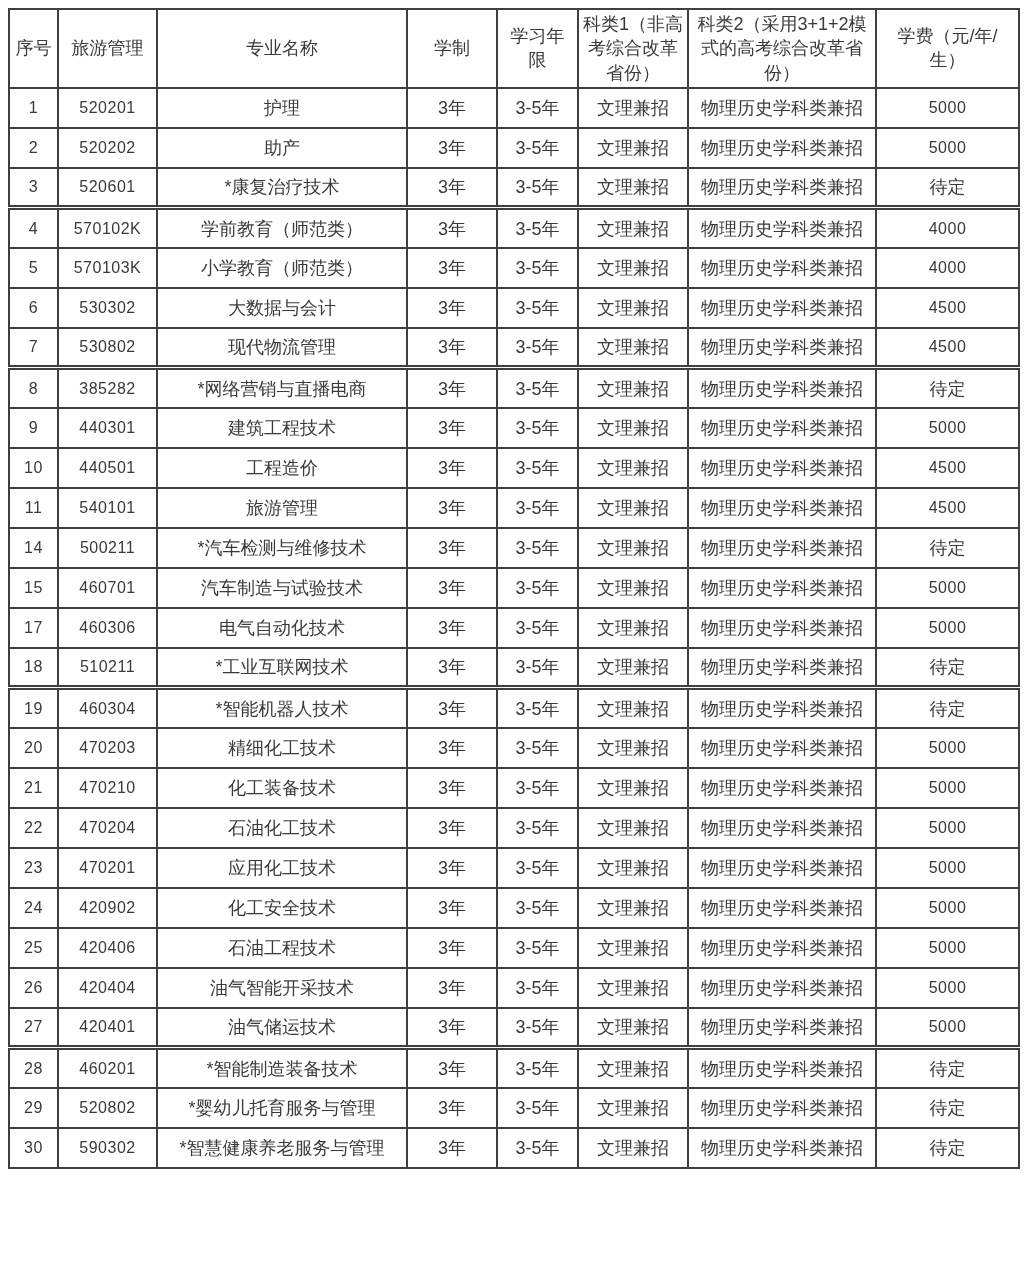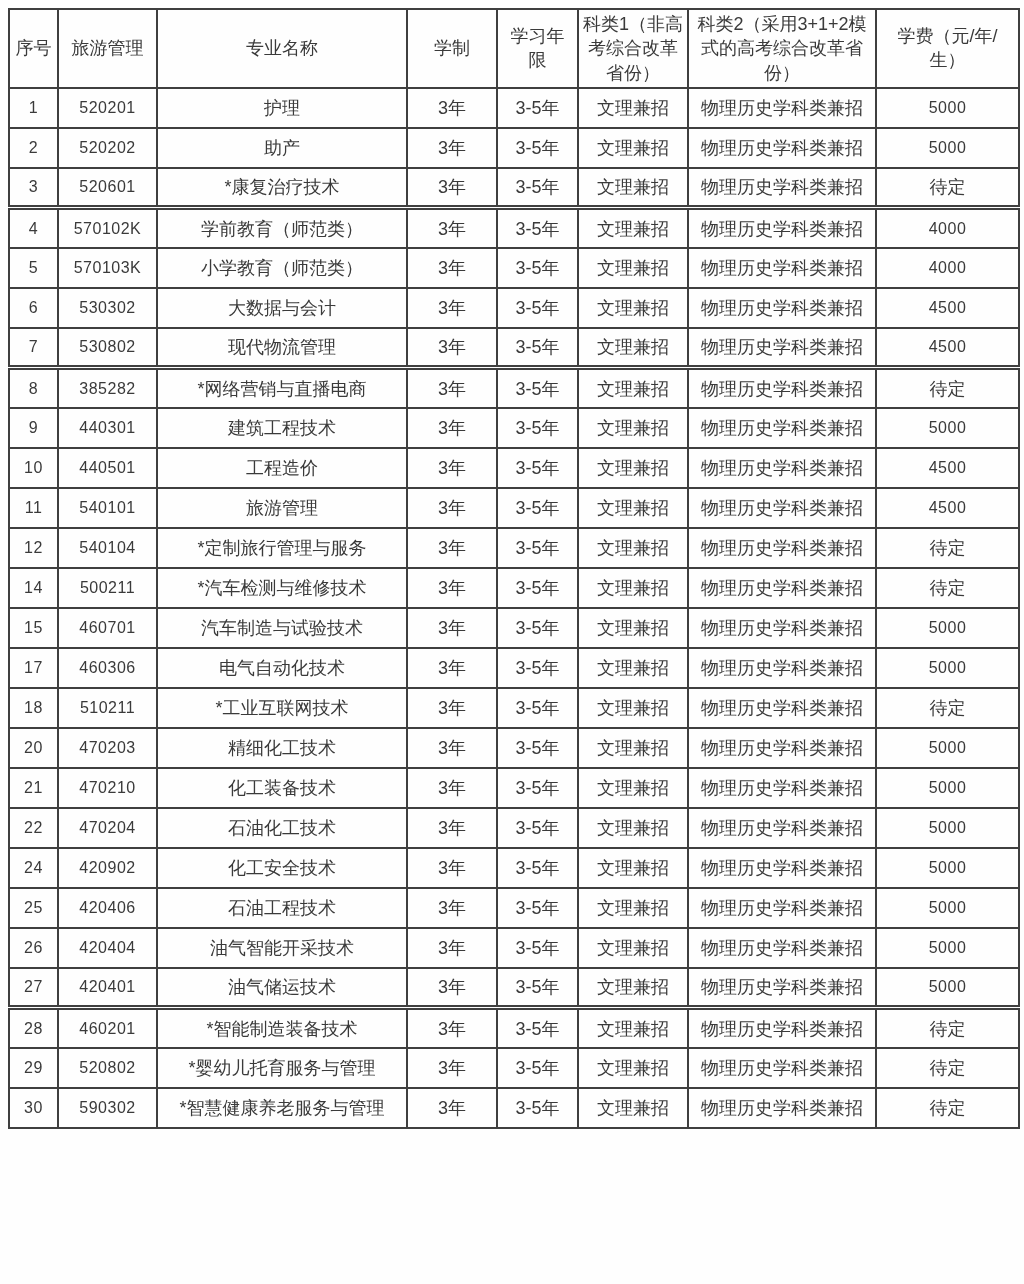--- a/index.html
+++ b/index.html
@@ -184,30 +184,20 @@
           <td class="num">11</td>
           <td class="num">540101</td>
           <td>旅游管理</td>
           <td>3年</td>
           <td>3-5年</td>
           <td>文理兼招</td>
           <td>物理历史学科类兼招</td>
           <td class="num">4500</td>
         </tr>
         <tr>
-          <td class="num">12</td>
-          <td class="num">540104</td>
-          <td>*定制旅行管理与服务</td>
-          <td>3年</td>
-          <td>3-5年</td>
-          <td>文理兼招</td>
-          <td>物理历史学科类兼招</td>
-          <td>待定</td>
-        </tr>
-        <tr>
           <td class="num">14</td>
           <td class="num">500211</td>
           <td>*汽车检测与维修技术</td>
           <td>3年</td>
           <td>3-5年</td>
           <td>文理兼招</td>
           <td>物理历史学科类兼招</td>
           <td>待定</td>
         </tr>
         <tr>
@@ -233,20 +223,30 @@
         <tr>
           <td class="num">18</td>
           <td class="num">510211</td>
           <td>*工业互联网技术</td>
           <td>3年</td>
           <td>3-5年</td>
           <td>文理兼招</td>
           <td>物理历史学科类兼招</td>
           <td>待定</td>
         </tr>
+        <tr class="thick-top">
+          <td class="num">19</td>
+          <td class="num">460304</td>
+          <td>*智能机器人技术</td>
+          <td>3年</td>
+          <td>3-5年</td>
+          <td>文理兼招</td>
+          <td>物理历史学科类兼招</td>
+          <td>待定</td>
+        </tr>
         <tr>
           <td class="num">20</td>
           <td class="num">470203</td>
           <td>精细化工技术</td>
           <td>3年</td>
           <td>3-5年</td>
           <td>文理兼招</td>
           <td>物理历史学科类兼招</td>
           <td class="num">5000</td>
         </tr>
@@ -257,20 +257,30 @@
           <td>3年</td>
           <td>3-5年</td>
           <td>文理兼招</td>
           <td>物理历史学科类兼招</td>
           <td class="num">5000</td>
         </tr>
         <tr>
           <td class="num">22</td>
           <td class="num">470204</td>
           <td>石油化工技术</td>
+          <td>3年</td>
+          <td>3-5年</td>
+          <td>文理兼招</td>
+          <td>物理历史学科类兼招</td>
+          <td class="num">5000</td>
+        </tr>
+        <tr>
+          <td class="num">23</td>
+          <td class="num">470201</td>
+          <td>应用化工技术</td>
           <td>3年</td>
           <td>3-5年</td>
           <td>文理兼招</td>
           <td>物理历史学科类兼招</td>
           <td class="num">5000</td>
         </tr>
         <tr>
           <td class="num">24</td>
           <td class="num">420902</td>
           <td>化工安全技术</td>

